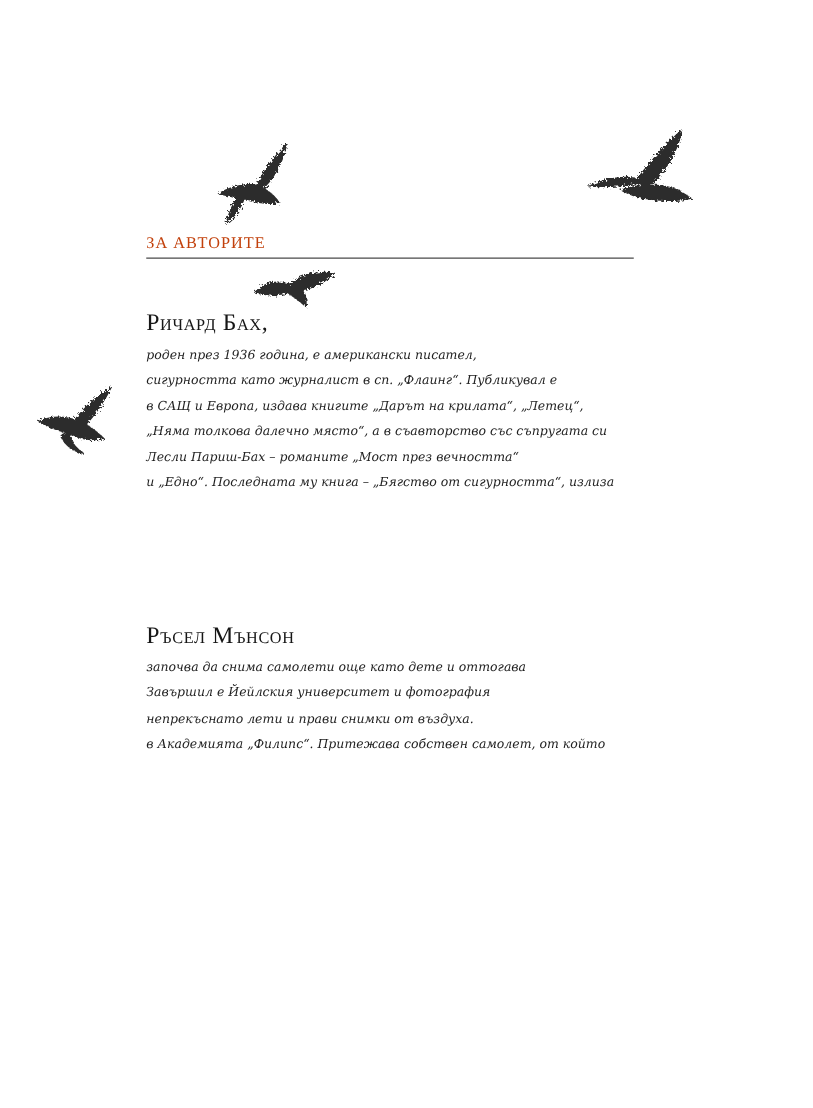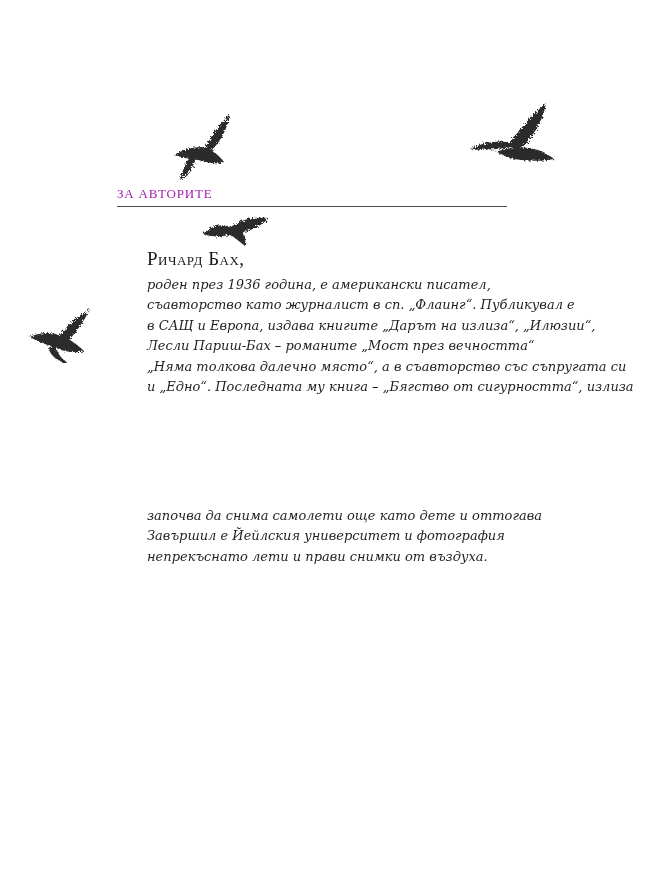--- a/index.html
+++ b/index.html
@@ -20,42 +20,42 @@
     left: 117px;
     top: 186px;
     width: 390px;
     border-bottom: 1px solid #4a4a4a;
     padding-bottom: 4px;
   }
   .section-title {
     font-family: "Liberation Serif", serif;
     font-size: 13px;
     letter-spacing: 0.8px;
-    color: #a21caf;
+    color: #c2410c;
   }
 
-  .author { position: absolute; left: 117px; width: 430px; margin-left: 30px; }
+  .author { position: absolute; left: 117px; width: 430px; }
   .author-1 { top: 249px; }
   .author-2 { top: 499px; }
 
   .author-name {
     margin: 0 0 6px 0;
     font-family: "Liberation Serif", serif;
     font-weight: 400;
     font-variant-caps: small-caps;
     font-size: 19px;
     letter-spacing: 0.5px;
     color: #161616;
     line-height: 19px;
   }
   .bio { margin-top: 7px; }
   .bio-line {
     font-family: "DejaVu Serif", serif;
     font-style: italic;
-    font-size: 13px;
+    font-size: 10px;
     line-height: 20.4px;
     white-space: nowrap;
     color: #1f1f1f;
   }
 </style>
 </head>
 <body>
 
 <div class="page">
 
@@ -93,29 +93,31 @@
   </svg>
 
   <div class="section-header">
     <div class="section-title">ЗА АВТОРИТЕ</div>
   </div>
 
   <section class="author author-1">
     <h2 class="author-name">Ричард Бах,</h2>
     <div class="bio">
       <div class="bio-line">роден през 1936 година, е американски писател,</div>
-      <div class="bio-line">съавторство като журналист в сп. „Флаинг“. Публикувал е</div>
-      <div class="bio-line">в САЩ и Европа, издава книгите „Дарът на излиза“, „Илюзии“,</div>
+      <div class="bio-line">сигурността като журналист в сп. „Флаинг“. Публикувал е</div>
+      <div class="bio-line">в САЩ и Европа, издава книгите „Дарът на крилата“, „Летец“,</div>
+      <div class="bio-line">„Няма толкова далечно място“, а в съавторство със съпругата си</div>
       <div class="bio-line">Лесли Париш-Бах – романите „Мост през вечността“</div>
-      <div class="bio-line">„Няма толкова далечно място“, а в съавторство със съпругата си</div>
       <div class="bio-line">и „Едно“. Последната му книга – „Бягство от сигурността“, излиза</div>
     </div>
   </section>
 
   <section class="author author-2">
+    <h2 class="author-name">Ръсел Мънсон</h2>
     <div class="bio">
       <div class="bio-line">започва да снима самолети още като дете и оттогава</div>
       <div class="bio-line">Завършил е Йейлския университет и фотография</div>
       <div class="bio-line">непрекъснато лети и прави снимки от въздуха.</div>
+      <div class="bio-line">в Академията „Филипс“. Притежава собствен самолет, от който</div>
     </div>
   </section>
 
 </div>
 
 </body></html>

